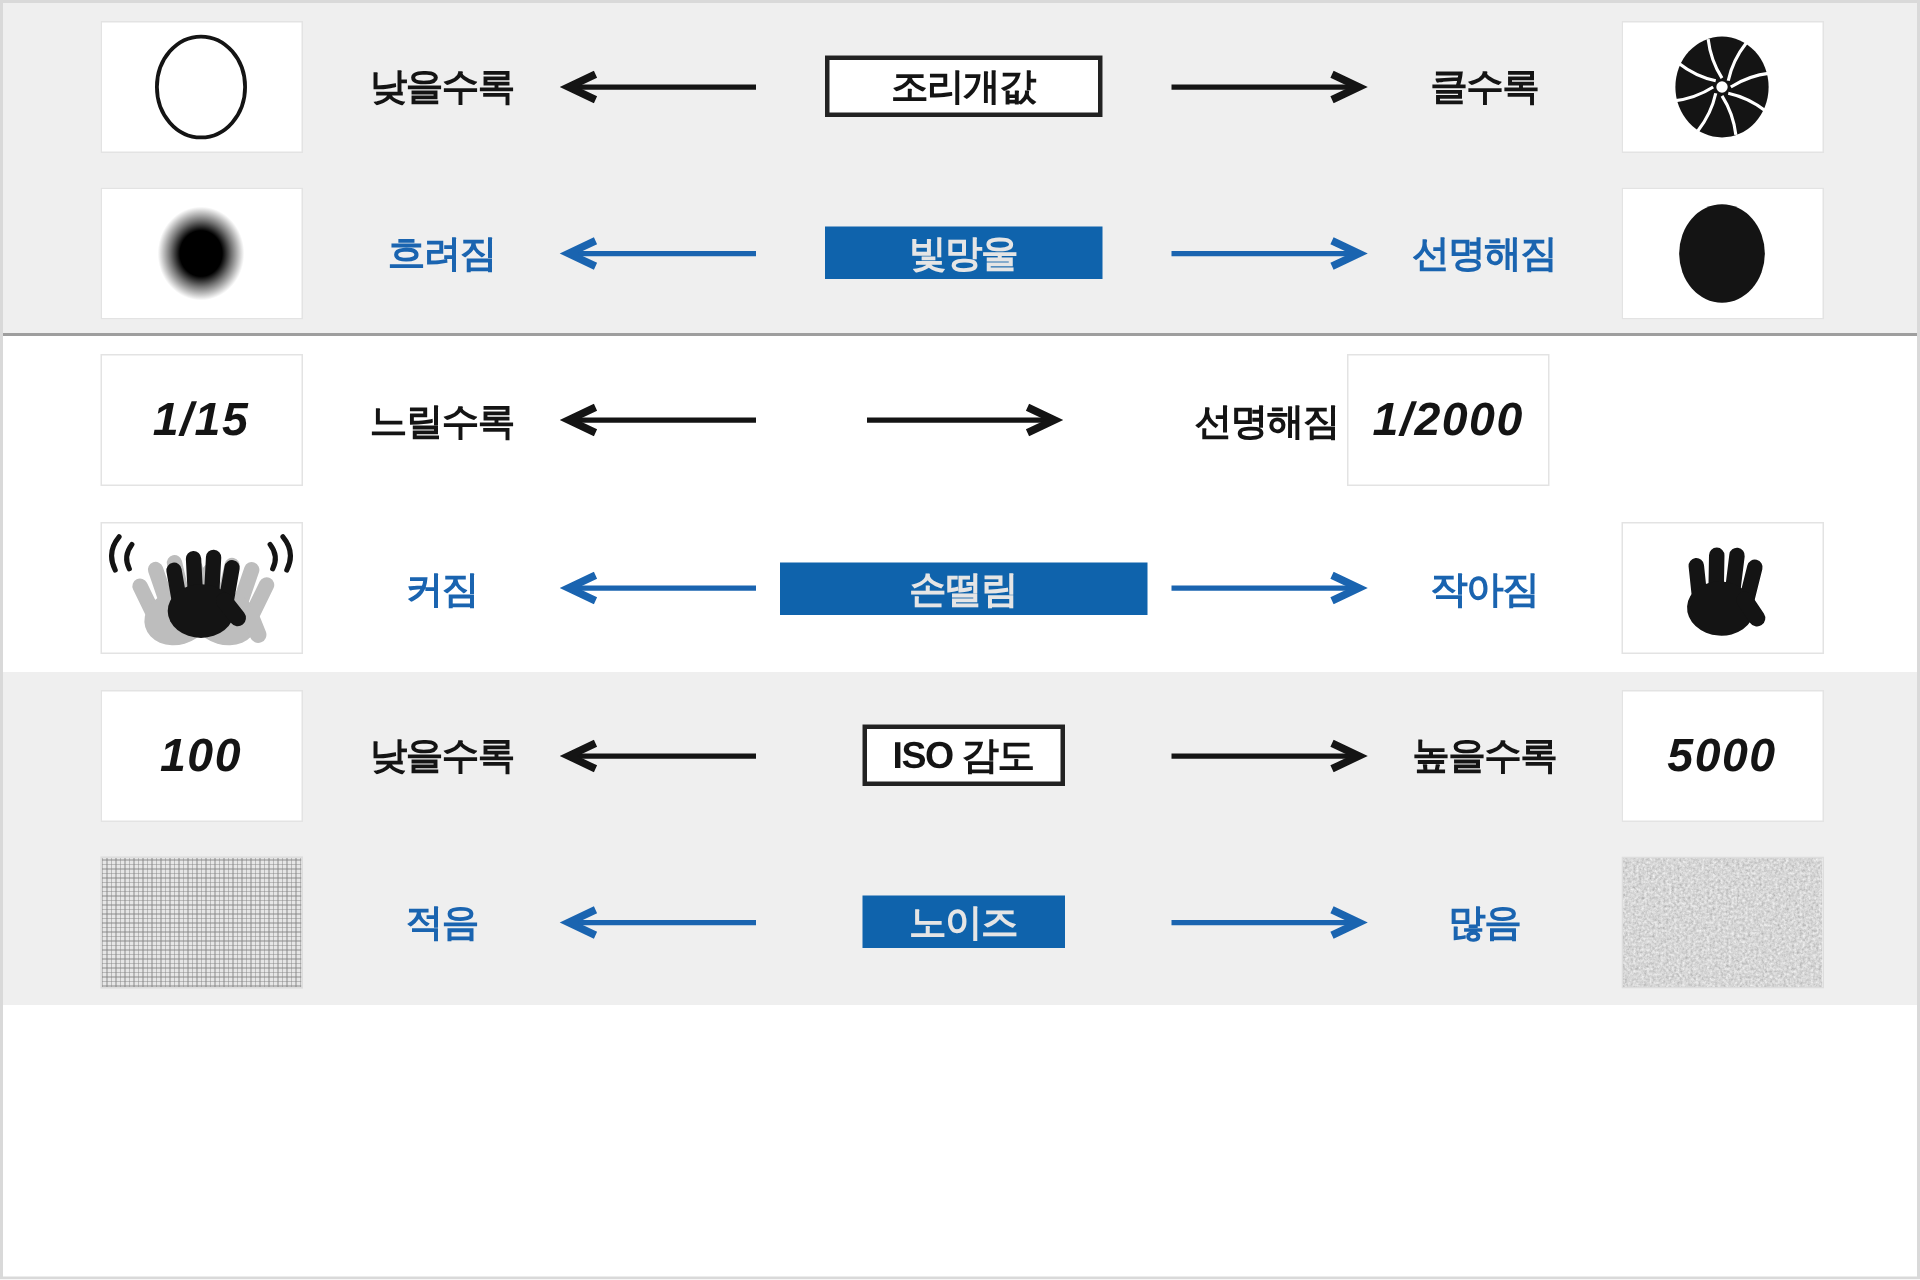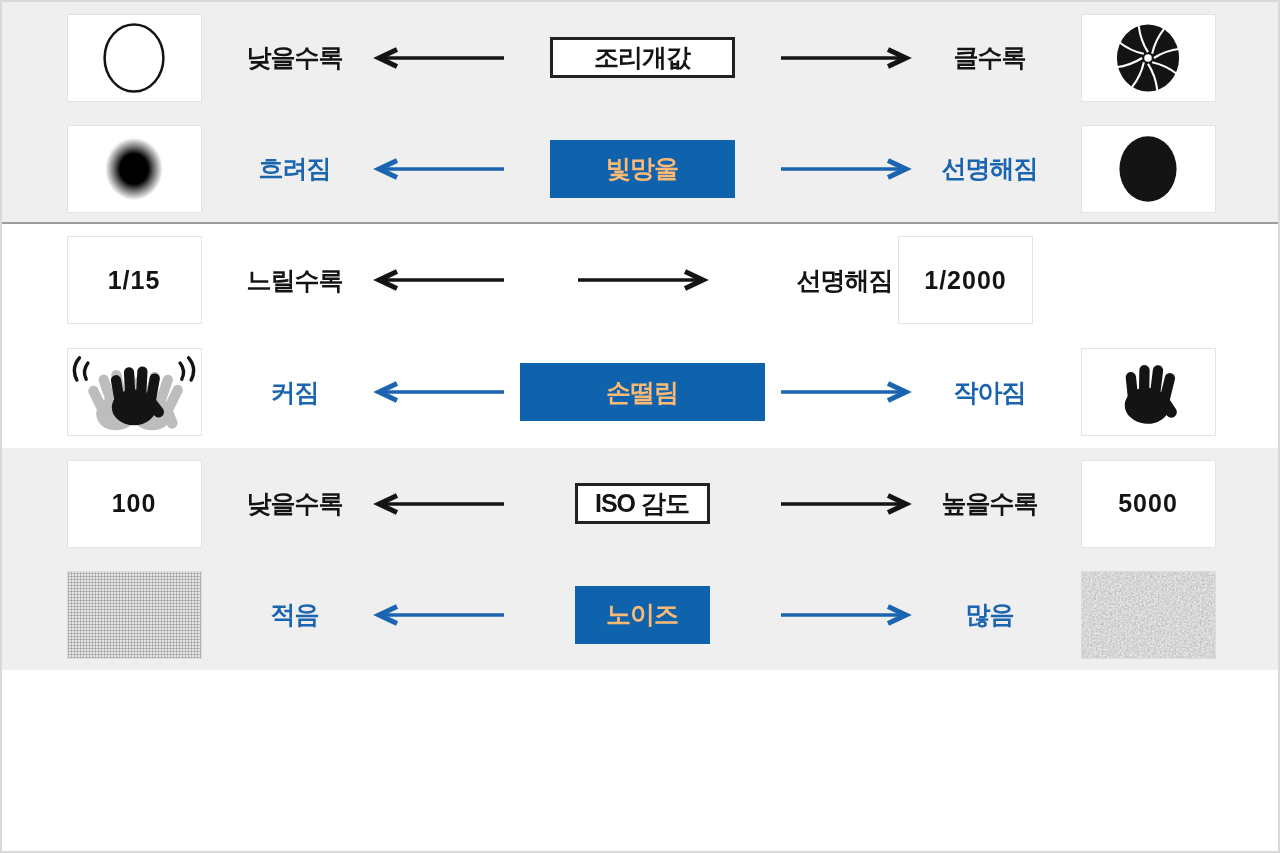--- a/index.html
+++ b/index.html
@@ -31,22 +31,22 @@
   .tile-right{transform:translateX(-24px)}
   .side-label{font-size:25px;font-weight:bold;letter-spacing:-1px;white-space:nowrap}
   .blue .side-label{color:var(--blue-text)}
   .cbox{background:#fff;border:3px solid #222;height:41px;
     display:flex;align-items:center;justify-content:center;
     font-size:25px;font-weight:bold;letter-spacing:-1px;white-space:nowrap}
   .w-bright{min-width:112px}
   .w-aperture{min-width:185px}
   .w-shutter{min-width:245px}
   .w-iso{min-width:135px}
-  .cbox.blue-box{background:var(--accent);border:none;color:#fdba74;height:58px}
-  .value-text{font-size:25px;font-weight:bold;letter-spacing:1px}
+  .cbox.blue-box{background:var(--accent);border:none;color:#e5e5e5;height:35px}
+  .value-text{font-size:31px;font-weight:bold;font-style:italic;letter-spacing:1px}
   .arrow svg{display:block}
   .blur-dot{width:74px;height:80px;
     background:radial-gradient(closest-side,#000 38%,rgba(0,0,0,.55) 55%,rgba(0,0,0,0) 78%)}
   .noise-fine{width:135px;height:88px;border:1px solid #ddd;background-color:#e6e6e6;
     background-image:
       repeating-linear-gradient(0deg, rgba(130,130,130,.45) 0 1px, transparent 1px 3px),
       repeating-linear-gradient(90deg, rgba(130,130,130,.45) 0 1px, transparent 1px 3px)}
   .hidden-defs{position:absolute;width:0;height:0;overflow:hidden}
 </style>
 </head>

